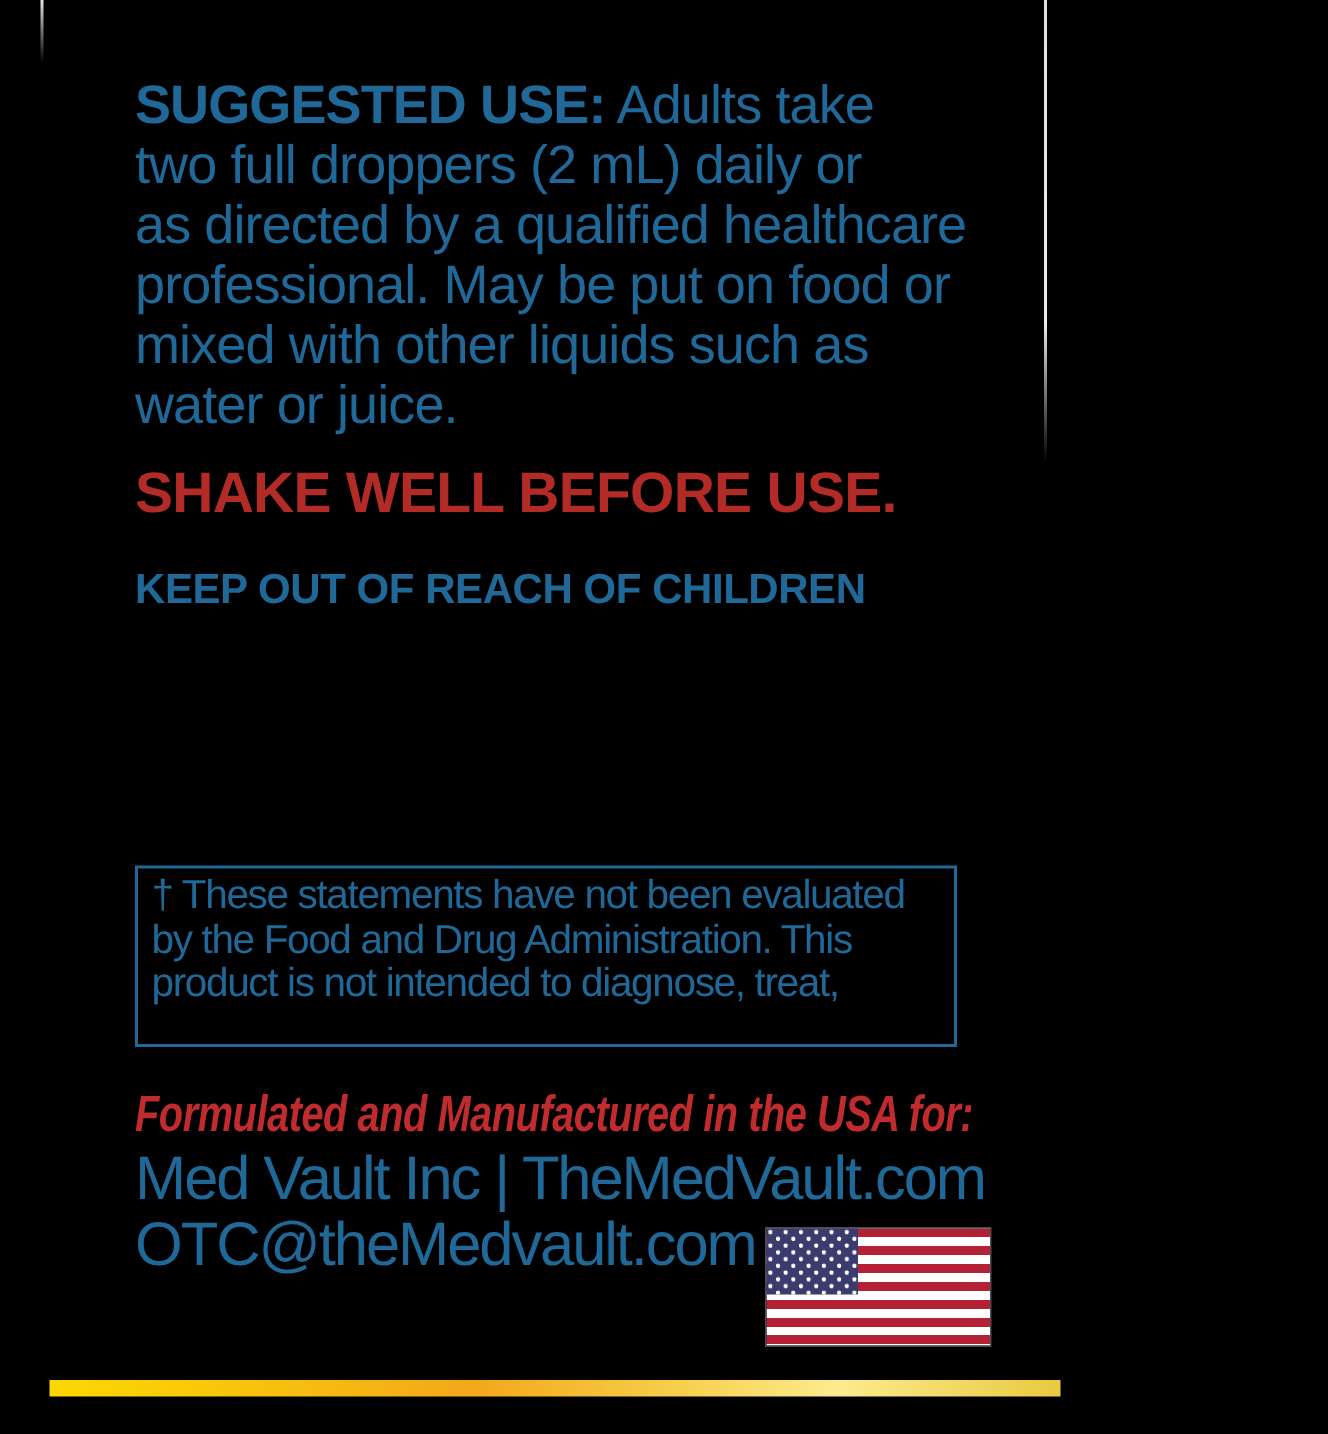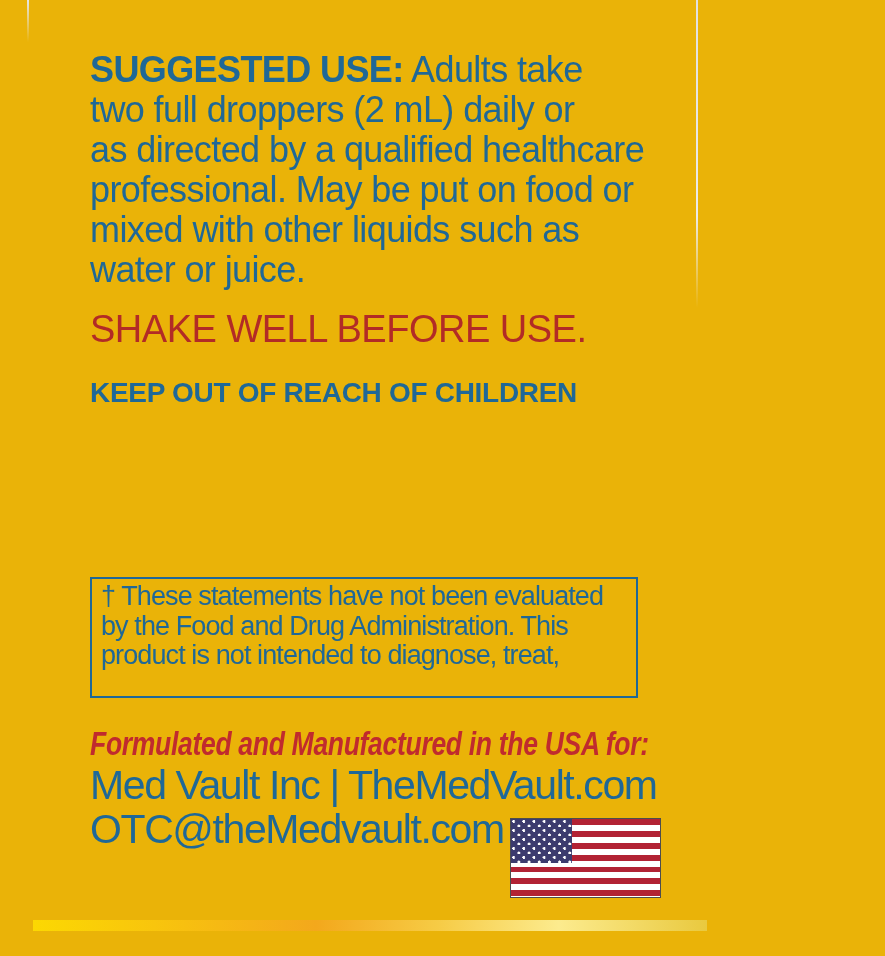--- a/index.html
+++ b/index.html
@@ -1,28 +1,28 @@
 <!DOCTYPE html>
 <html><head>
 <meta charset="utf-8">
 <style>
   html,body{margin:0;padding:0;background:#ffffff;}
   #label{
-    position:relative;width:885px;height:956px;background:#eab308;overflow:hidden;
+    position:relative;width:885px;height:956px;background:#000000;overflow:hidden;
     font-family:"Liberation Sans", sans-serif;
   }
   .abs{position:absolute;}
 
   
   .suggested{left:90px;top:50px;width:640px;font-size:36px;line-height:40px;
     letter-spacing:-0.6px;color:#1f6897;}
   .suggested .hd{font-weight:bold;}
 
   
-  .shake{left:90px;top:308px;font-size:38px;font-weight:normal;color:#b22b26;
+  .shake{left:90px;top:308px;font-size:38px;font-weight:bold;color:#b22b26;
     letter-spacing:-0.5px;}
 
   
   .keepout{left:90px;top:376px;font-size:28px;line-height:34px;font-weight:bold;
     color:#1f6897;letter-spacing:-0.3px;}
   .safety{left:90px;top:410px;font-size:33px;line-height:40px;font-weight:bold;
     color:#1f6897;letter-spacing:-0.6px;}
 
   
   .fda-box{left:90px;top:577px;width:548px;height:121px;border:2px solid #1f6897;

